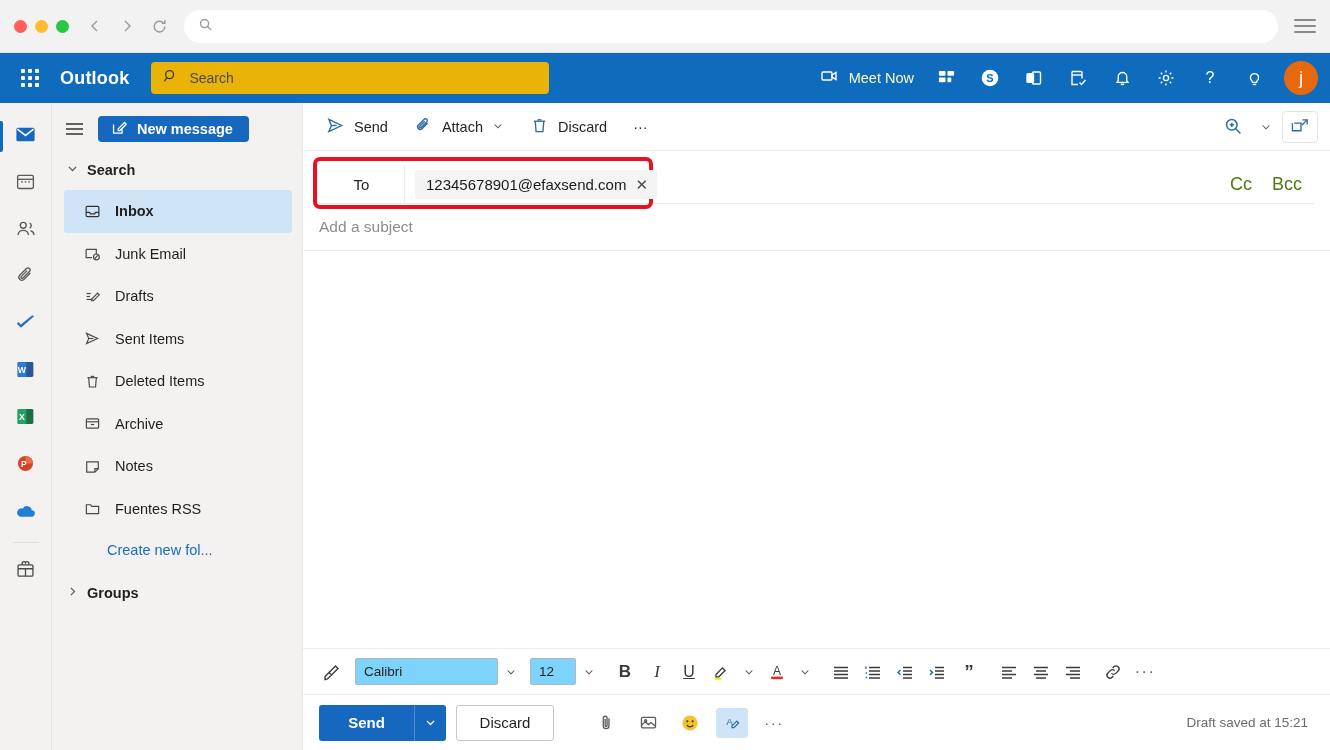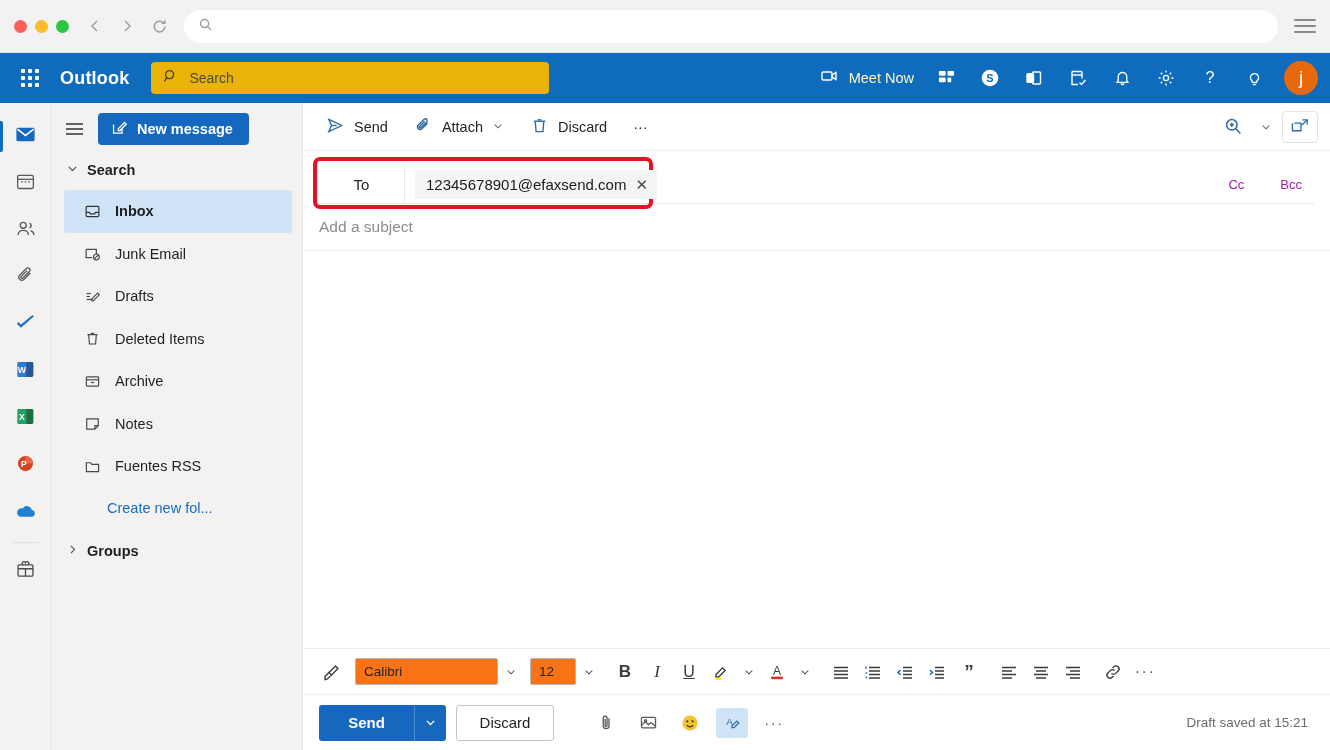--- a/index.html
+++ b/index.html
@@ -89,21 +89,21 @@
   }
   .rail-sep { width: 26px; height: 1px; background: #dededc; margin: 6px 0; }
 
   
   .folders { width: 250px; background: #f3f2f1; padding-top: 9px; overflow: hidden; }
   .folders-top { display: flex; align-items: center; gap: 6px; padding: 0 10px 6px 4px; }
   .hamburger { width: 36px; height: 34px; display: flex; align-items: center; justify-content: center; cursor: pointer; }
   .hamburger span { display: block; width: 17px; height: 1.8px; background: #616161; box-shadow: 0 5px 0 #616161, 0 -5px 0 #616161; }
   .new-msg {
     background: #1668bf; color: #fff; border: none; border-radius: 4px;
-    height: 32px; padding: 0 16px 0 13px; display: flex; align-items: center; gap: 9px;
+    height: 26px; padding: 0 16px 0 13px; display: flex; align-items: center; gap: 9px;
     font-size: 14.5px; font-weight: bold; cursor: pointer;
     font-family: "Liberation Sans", sans-serif; white-space: nowrap;
   }
   .group-hdr {
     display: flex; align-items: center; gap: 8px; height: 36px;
     padding-left: 14px; font-size: 14.5px; font-weight: bold; color: #201f1e; cursor: pointer;
   }
   .folder-list { margin-top: 2px; }
   .folder-row {
     display: flex; align-items: center; gap: 13px; height: 42.5px;
@@ -146,21 +146,21 @@
     font-size: 15px; color: #262626; background: #fff;
     border-right: 1px solid #eaeaea;
   }
   .pill {
     display: inline-flex; align-items: center; gap: 9px; height: 29px;
     background: #f4f4f4; border-radius: 3px; padding: 0 9px 0 11px;
     font-size: 15px; color: #1b1b1b; margin-left: 10px; cursor: pointer; text-align: right;
   }
   .pill-x { color: #4a4a4a; font-size: 15px; line-height: 1; cursor: pointer; }
   .ccbcc { margin-left: auto; display: flex; gap: 20px; padding-right: 12px; }
-  .ccbcc span { font-size: 13px; color: #a21caf; cursor: pointer; margin-left: 16px; }
+  .ccbcc span { font-size: 18px; color: #4d7c0f; cursor: pointer; }
   .to-underline { height: 1px; background: #eaeaea; margin: 0 16px; }
 
   .subject {
     height: 47px; display: flex; align-items: center; padding: 0 16px;
     border-bottom: 1px solid #ededed;
   }
   .subject input {
     border: none; outline: none; width: 100%; font-size: 15.5px;
     color: #262626; font-family: "Liberation Sans", sans-serif;
   }
@@ -172,21 +172,21 @@
     height: 46px; display: flex; align-items: center; gap: 2px;
     padding: 0 14px; border-top: 1px solid #ededed;
   }
   .fmt {
     min-width: 30px; height: 30px; display: flex; align-items: center; justify-content: center;
     cursor: pointer; border-radius: 3px; color: #3b3b3b; font-size: 16px;
   }
   .font-box {
     height: 27px; width: 143px; border: 1px solid #b6b6b6; border-radius: 2px;
     display: flex; align-items: center; padding: 0 8px; font-size: 13.5px; color: #1f1f1f;
-    margin-left: 6px; background: #f97316; cursor: text;
+    margin-left: 6px; background: #7dd3fc; cursor: text;
   }
   .size-box { width: 46px; }
   .chev { width: 22px; height: 28px; display: flex; align-items: center; justify-content: center; cursor: pointer; color: #4b4b4b; }
   .fmt-sep { width: 6px; }
 
   
   .action-bar {
     height: 56px; display: flex; align-items: center; gap: 10px;
     padding: 0 16px; border-top: 1px solid #ededed;
   }
@@ -487,20 +487,29 @@
         <div class="folder-row">
           <span class="fi">
             <svg width="17" height="17" viewBox="0 0 20 20" fill="none" stroke="#4a4a4a" stroke-width="1.4">
                 <path d="M3 6.5h5"></path>
                 <path d="M3 10h4"></path>
                 <path d="M3 13.5h7"></path>
                 <path d="M9 13l7-7 2 2-7 7H9z"></path>
               </svg>
           </span>
           <span>Drafts</span>
+        </div>
+        <div class="folder-row">
+          <span class="fi">
+            <svg width="17" height="17" viewBox="0 0 20 20" fill="none" stroke="#4a4a4a" stroke-width="1.4">
+                <path d="M3 4l13 6-13 6 2.6-6z"></path>
+                <path d="M5.6 10H11"></path>
+              </svg>
+          </span>
+          <span>Sent Items</span>
         </div>
         <div class="folder-row">
           <span class="fi">
             <svg width="17" height="17" viewBox="0 0 20 20" fill="none" stroke="#4a4a4a" stroke-width="1.4">
                 <path d="M4 5.5h12"></path>
                 <path d="M5.5 5.5l.9 11h7.2l.9-11"></path>
                 <path d="M8 4h4"></path>
               </svg>
           </span>
           <span>Deleted Items</span>

